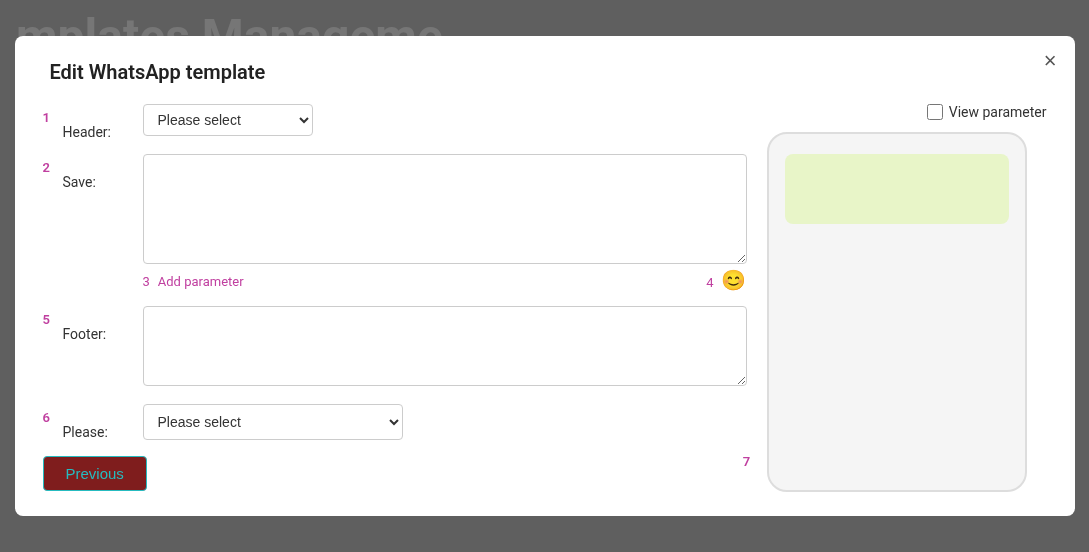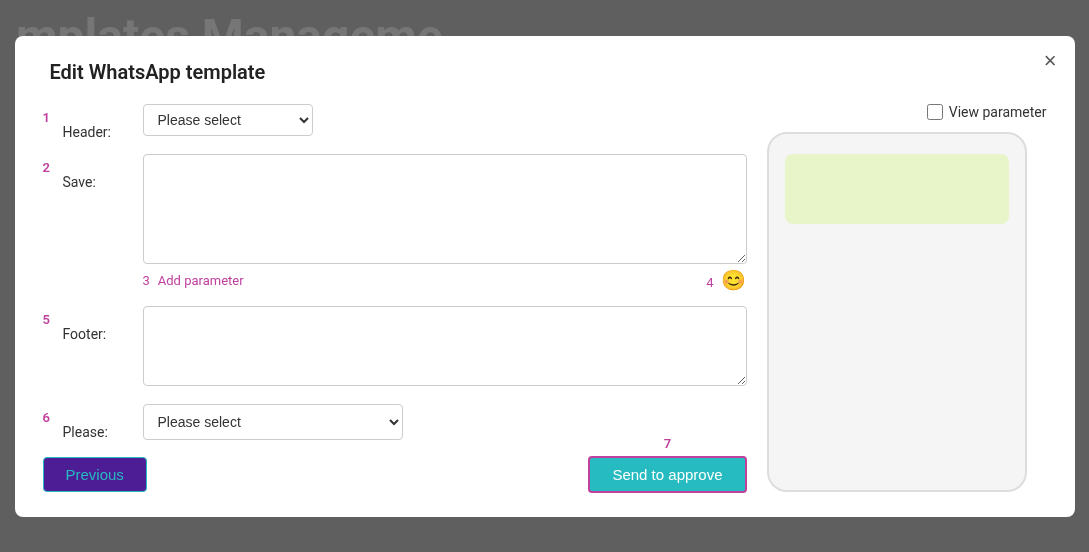--- a/index.html
+++ b/index.html
@@ -152,21 +152,21 @@
     }
     .footer-actions {
       display: flex;
       justify-content: space-between;
       align-items: center;
       margin-top: 16px;
     }
     .btn-previous {
       border: 1.5px solid #26bbc0;
       color: #26bbc0;
-      background: #4c1d95;
+      background: #7f1d1d;
       padding: 8px 22px;
       border-radius: 4px;
       font-size: 15px;
       cursor: pointer;
     }
     .btn-group {
       display: flex;
       align-items: center;
       gap: 12px;
       position: relative;
@@ -313,21 +313,20 @@
               <option>Quick Reply</option>
               <option>Call to Action</option>
             </select>
           </div>
         </div>
 
         <div class="footer-actions">
           <button class="btn-previous">Previous</button>
           <div class="btn-group">
             <span class="step-num">7</span>
-            <button class="btn-send">Send to approve</button>
           </div>
         </div>
       </div>
 
       <div class="preview-panel">
         <div class="view-param-row">
           <input type="checkbox" class="view-param-checkbox" style="">
           <span class="view-param-label">View parameter</span>
         </div>
         <div class="phone-mock">

